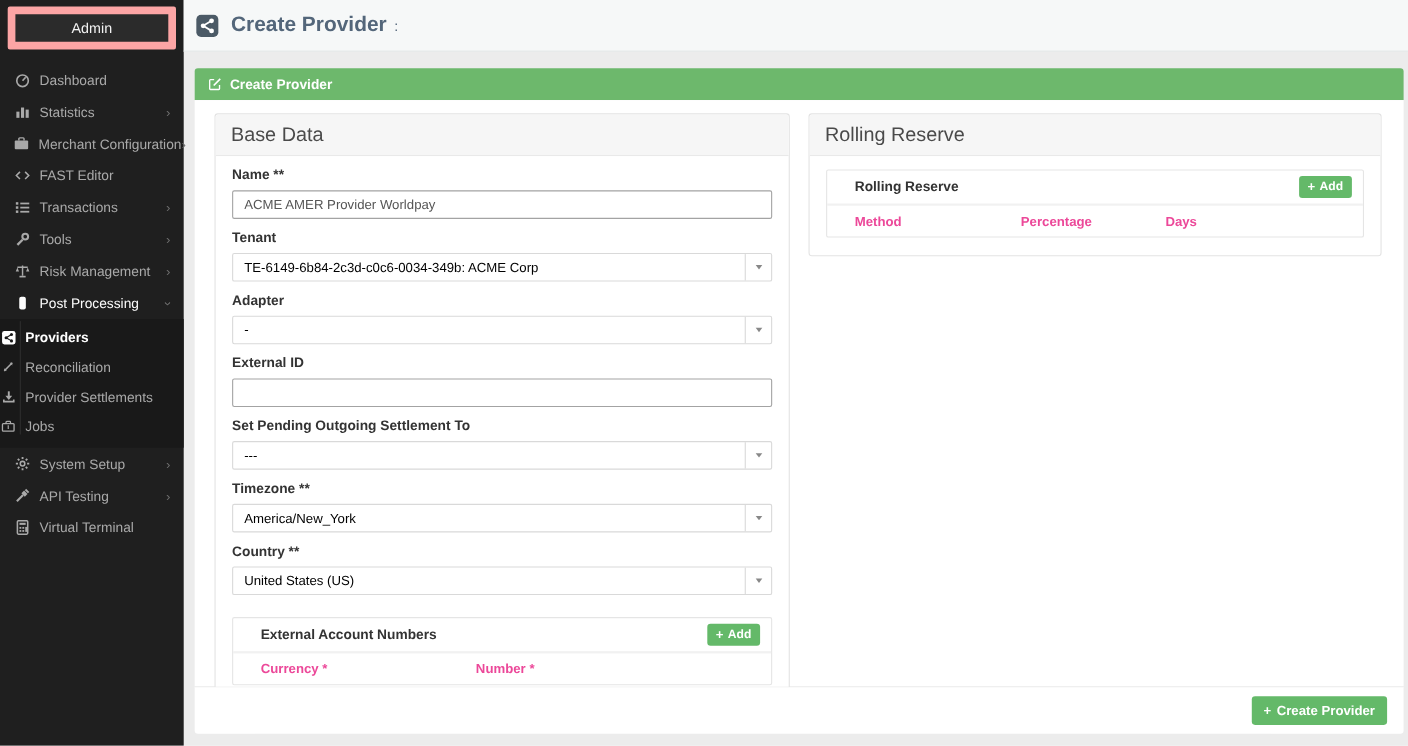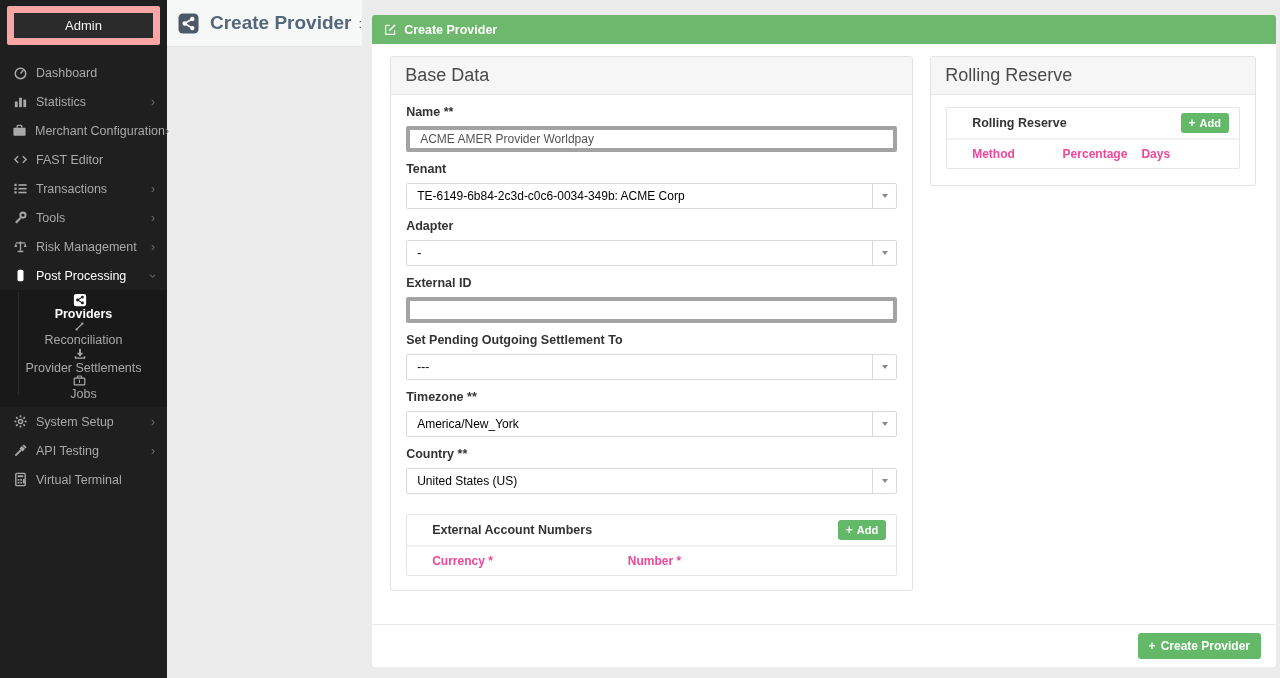--- a/index.html
+++ b/index.html
@@ -22,27 +22,27 @@
   }
   .side-item.bright { color:#fdfdfd; }
   .icon { display:flex; align-items:center; justify-content:center; }
   .side-item .icon { width:16px; margin-right:8px; color:inherit; }
   .chev { margin-left:auto; color:#6f6f6f; font-size:12px; line-height:1; }
   .chev.down { transform:rotate(90deg); }
   .submenu { background:#191919; position:relative; padding:3px 0 6px 0; }
   .submenu:before { content:""; position:absolute; left:18px; top:2px; bottom:12px; border-left:1px solid #2d2d2d; }
   .sub-item {
     display:flex; align-items:center; height:27px; 
-    font-size:12.5px; color:#a9a9a9; cursor:pointer; position:relative; white-space:nowrap;flex-direction:column;
+    font-size:12.5px; color:#a9a9a9; cursor:pointer; position:relative; white-space:nowrap;
   }
   .sub-item .icon { width:15px; margin-right:8px; }
   .sub-item.active { color:#ffffff; font-weight:bold; }
   svg { display:block; }
   
-  .main { flex:1; display:flex; min-width:0; }
+  .main { flex:1; display:flex; flex-direction:column; min-width:0; }
   .topbar {
     height:47px; background:#f6f8f8; border-bottom:1px solid #e3e5e5;
     display:flex; align-items:center; padding-left:11px; flex:none;
   }
   .topbar .page-title { font-size:19px; font-weight:600; color:#53667a; margin-left:11px; }
   .topbar .title-suffix { font-size:13px; color:#53667a; margin-left:7px; }
   .content-box { margin:15px 4px 0 10px; flex:1; display:flex; flex-direction:column; min-height:0; }
   .banner {
     background:#6db86c; color:#fff; height:29px; flex:none;
     display:flex; align-items:center; gap:7px; padding:0 12px;
@@ -63,21 +63,21 @@
     background:#f6f6f6; border-bottom:1px solid #e7e7e7;
     padding:8px 14px; font-size:18px; color:#4a4a4a; border-radius:3px 3px 0 0;
   }
   .panel-body { padding:0 15px 14px 15px; }
   .base-panel { width:523px; flex:none; }
   .rolling-panel { flex:1; }
   .rolling-panel .panel-body { padding:12px 15px 16px 15px; }
   
   .f-label { font-size:12.5px; font-weight:bold; color:#333; margin:10px 0 6px; line-height:15px; }
   .f-input {
-    width:100%; height:26px; border:4px solid #a3a3a3; border-radius:2px;
+    width:100%; height:26px; border:1px solid #a3a3a3; border-radius:2px;
     padding:0 10px; font-size:12px; color:#555; font-family:inherit; background:#fff;
   }
   .f-select {
     height:26px; border:1px solid #d9d9d9; border-radius:2px;
     display:flex; align-items:stretch; font-size:12px; color:#000000; cursor:pointer; background:#fff;
   }
   .f-select .val { flex:1; display:flex; align-items:center; padding:0 10px; }
   .f-select .caret-box { width:24px; border-left:1px solid #d9d9d9; display:flex; align-items:center; justify-content:center; }
   .caret { width:0; height:0; border-left:3.5px solid transparent; border-right:3.5px solid transparent; border-top:4.5px solid #888; }
   

